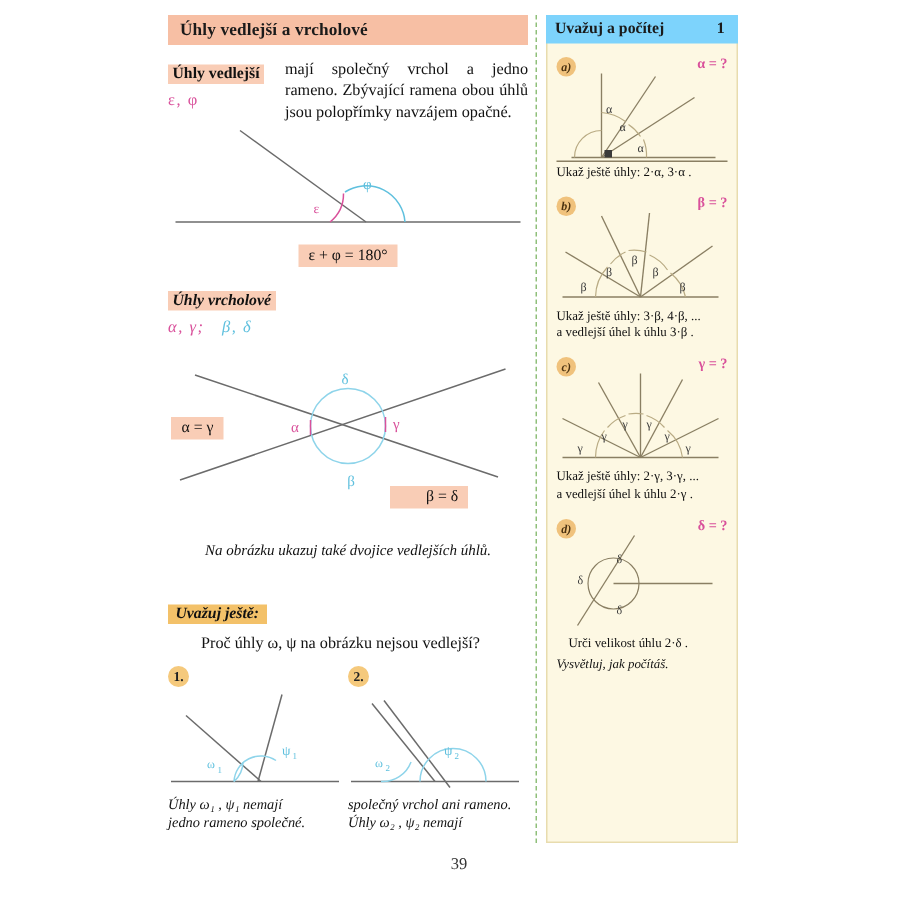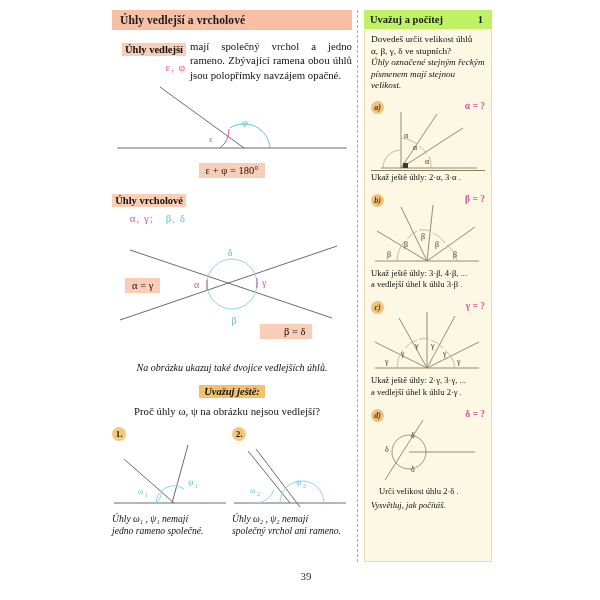--- a/index.html
+++ b/index.html
@@ -30,33 +30,33 @@
   
   .hdr-left{
     background:#f7bfa4;
     color:#1a1a1a;
     font-weight:bold;
     font-size:11.5px;
     padding:4px 8px;
     letter-spacing:.1px;
   }
   .hdr-right{
-    background:#bef264;
+    background:#7dd3fc;
     color:#1a1a1a;
     font-weight:bold;
     font-size:10.5px;
     padding:4px 6px;
     display:flex;justify-content:space-between;
     margin:-1px -1px 0 -1px;
   }
   .hdr-right .num{font-weight:bold;font-size:10.5px;padding-right:3px;}
 
   
   .def-block{display:flex;margin-top:9px;}
-  .def-term{width:74px;flex:0 0 74px;text-align:right;}
+  .def-term{width:74px;flex:0 0 74px;}
   .term-chip{
     background:#f9cdb6;font-weight:bold;font-size:10.5px;
     padding:1px 3px;display:inline-block;color:#111;
   }
   .term-greek{font-size:11px;margin-top:4px;letter-spacing:1px;}
   .g-pink{color:#d9519b;}
   .g-blue{color:#5fc0de;}
   .def-body{
     flex:1;font-size:10.8px;line-height:1.33;text-align:justify;
     color:#111;padding-left:4px;
@@ -126,21 +126,21 @@
         <path d="M 118 44 A 26 26 0 0 1 158 64" fill="none" stroke="#5fc0de" stroke-width="1"></path>
         <text class="lbl" x="97" y="58" font-size="9" fill="#d9519b">ε</text>
         <text class="lbl" x="130" y="42" font-size="10" fill="#5fc0de">φ</text>
       </svg>
     </div>
 
     <div style="text-align:center;margin-top:-2px;">
       <span class="eq-chip">ε + φ = 180°</span>
     </div>
 
-    <div class="def-block" style="margin-top:12px;">
+    <div class="def-block" style="margin-top:12px;font-style:italic;">
       <div class="def-term">
         <span class="term-chip">Úhly vrcholové</span>
         <div class="term-greek">
           <span class="g-pink">α, γ;</span>
           <span class="g-blue" style="margin-left:8px;">β, δ</span>
         </div>
       </div>
     </div>
 
     <div style="margin-top:4px;position:relative;">
@@ -148,27 +148,27 @@
         <line x1="8" y1="92" x2="225" y2="18" stroke="#6b6b6b" stroke-width="1"></line>
         <line x1="18" y1="22" x2="220" y2="90" stroke="#6b6b6b" stroke-width="1"></line>
         <circle cx="120" cy="56" r="25" fill="none" stroke="#8ed4ea" stroke-width="1"></circle>
         <path d="M 95 52 L 95 62" stroke="#d9519b" stroke-width="1" fill="none"></path>
         <path d="M 145 50 L 145 60" stroke="#d9519b" stroke-width="1" fill="none"></path>
         <text class="lbl" x="118" y="28" font-size="10" fill="#5fc0de" text-anchor="middle">δ</text>
         <text class="lbl" x="122" y="96" font-size="10" fill="#5fc0de" text-anchor="middle">β</text>
         <text class="lbl" x="82" y="60" font-size="10" fill="#d9519b">α</text>
         <text class="lbl" x="150" y="58" font-size="10" fill="#d9519b">γ</text>
       </svg>
-      <span class="eq-chip" style="position:absolute;left:13px;top:50px;">α = γ</span>
+      <span class="eq-chip" style="position:absolute;left:2px;top:50px;">α = γ</span>
       <span class="eq-chip" style="position:absolute;left:148px;top:96px;padding-left:24px;">β = δ</span>
     </div>
 
     <div class="note-italic" style="margin-top:26px;">Na obrázku ukazuj také dvojice vedlejších úhlů.</div>
 
-    <div style="margin-top:8px;text-align:center;">
+    <div style="margin-top:26px;">
       <span class="uvazuj-chip">Uvažuj ještě:</span>
     </div>
 
     <div class="question">Proč úhly ω, ψ na obrázku nejsou vedlejší?</div>
 
     <div style="display:flex;margin-top:6px;">
 
       <div style="width:120px;">
         <span class="badge">1.</span>
         <svg width="118" height="72" viewBox="0 0 118 72">
@@ -192,41 +192,36 @@
           <line x1="2" y1="62" x2="114" y2="62" stroke="#6b6b6b" stroke-width="1"></line>
           <line x1="16" y1="10" x2="58" y2="62" stroke="#6b6b6b" stroke-width="1"></line>
           <line x1="24" y1="8" x2="68" y2="66" stroke="#6b6b6b" stroke-width="1"></line>
           <path d="M 22 62 A 20 20 0 0 0 42 49" fill="none" stroke="#8ed4ea" stroke-width="1"></path>
           <path d="M 48 62 A 22 22 0 0 1 92 62" fill="none" stroke="#8ed4ea" stroke-width="1"></path>
           <text class="lbl" x="18" y="52" font-size="8" fill="#5fc0de">ω</text>
           <text class="lbl" x="25" y="55" font-size="6" fill="#5fc0de">2</text>
           <text class="lbl" x="64" y="44" font-size="9" fill="#5fc0de">ψ</text>
           <text class="lbl" x="71" y="47" font-size="6" fill="#5fc0de">2</text>
         </svg>
+        <div class="cap">společný vrchol ani rameno.</div>
         <div class="cap">Úhly ω₂ , ψ₂ nemají</div>
-        <div class="cap">společný vrchol ani rameno.</div>
       </div>
 
     </div>
   </div>
 
   <div class="divider"></div>
 
   <div class="right-col">
 
     <div class="hdr-right">
       <span>Uvažuj a počítej</span>
       <span class="num">1</span>
     </div>
 
-    <div class="r-pad">
-      <div class="r-text">Dovedeš určit velikost úhlů</div>
-      <div class="r-text">α, β, γ, δ ve stupních?</div>
-      <div class="r-ital">Úhly označené stejným řeckým písmenem mají stejnou velikost.</div>
-    </div>
 
     <div class="r-pad r-item">
       <div style="display:flex;align-items:flex-start;">
         <span class="r-badge">a)</span>
         <span class="r-ask" style="margin-left:auto;">α = ?</span>
       </div>
       <svg width="112" height="68" viewBox="0 0 112 68" style="margin-top:-6px;">
         <line x1="10" y1="60" x2="106" y2="60" stroke="#8a7f63" stroke-width="0.9"></line>
         <line x1="30" y1="4" x2="30" y2="60" stroke="#8a7f63" stroke-width="0.9"></line>
         <line x1="30" y1="60" x2="66" y2="6" stroke="#8a7f63" stroke-width="0.9"></line>

